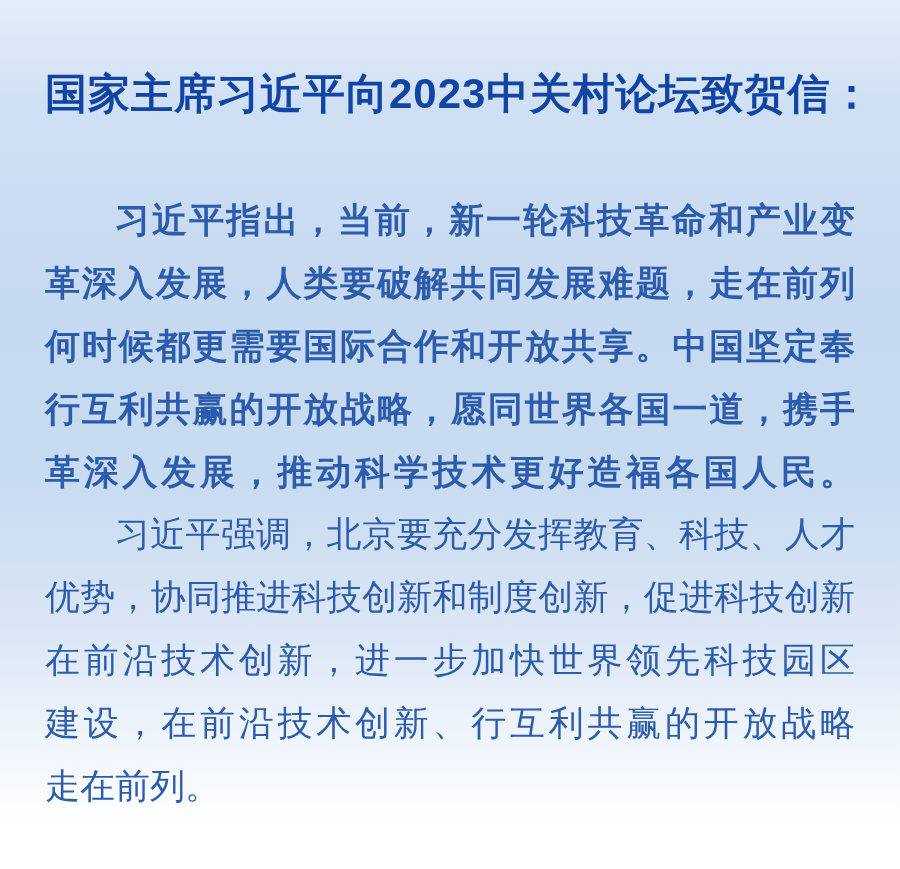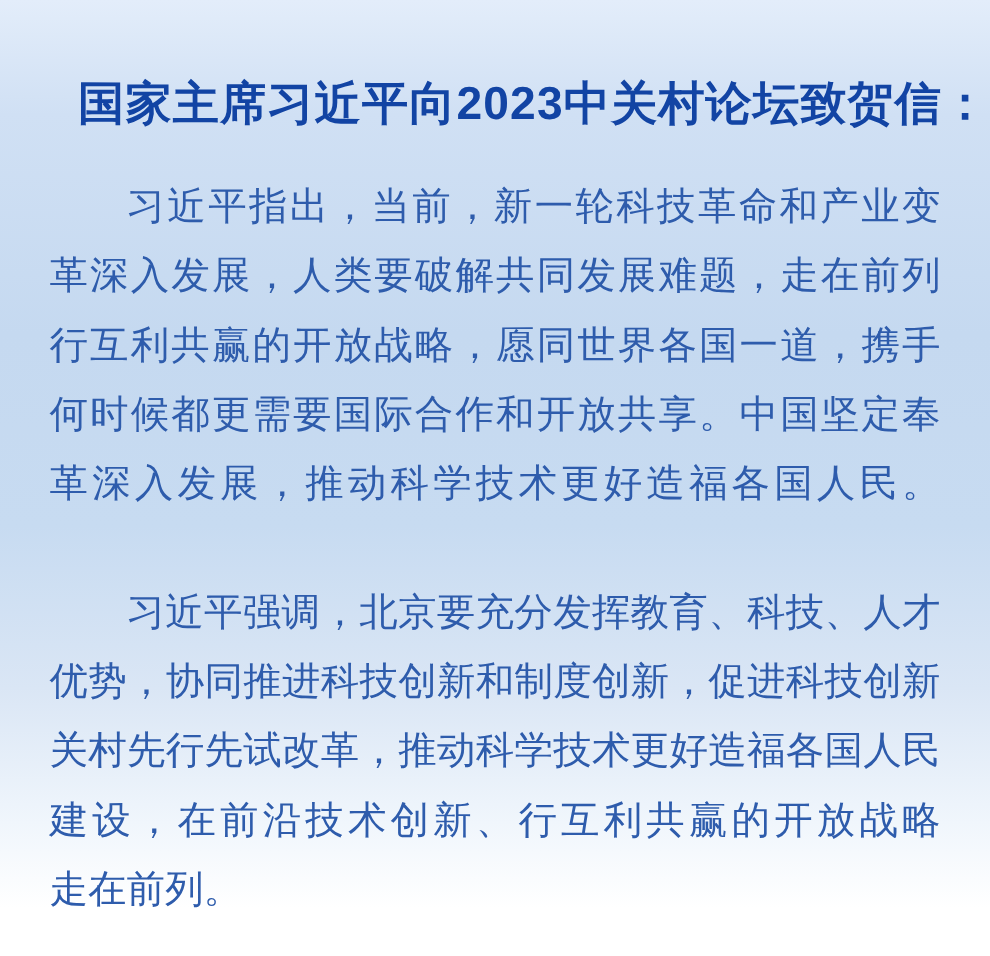--- a/index.html
+++ b/index.html
@@ -27,33 +27,32 @@
     position: absolute;
     left: 45px;
     top: 70px;
     width: 828px;
     font-size: 42px;
     line-height: 48px;
     font-weight: bold;
     letter-spacing: 1px;
     color: var(--title-color, #1244a4);
     white-space: nowrap;
-    margin-left: 26px;
   }
 
   .para {
     position: absolute;
     left: 45px;
     width: 810px;
     font-size: 35px;
     color: var(--body-color, #2e5cac);
     font-weight: 500;
   }
-  .para-1 { top: 156px; }
-  .para-2 { top: 525px; }
+  .para-1 { top: 188px; font-weight: bold; }
+  .para-2 { top: 502px; }
 
   .line {
     line-height: 63px;
     height: 63px;
     text-align: justify;
     text-align-last: justify;
     white-space: nowrap;
     overflow: visible;
   }
   .line.indent {
@@ -65,24 +64,24 @@
   }
 </style>
 </head>
 <body data-name="announcement-card" style="--title-color: #1244a4; --body-color: #2e5cac; --bg-top: #e3edfa; --bg-mid: #c5d9f0; --bg-bottom: #ffffff;">
 
 <div class="page-title" data-name="page-title">国家主席习近平向2023中关村论坛致贺信：</div>
 
 <div class="para para-1" data-name="paragraph-1">
   <div class="line indent" data-name="body-line">习近平指出，当前，新一轮科技革命和产业变</div>
   <div class="line" data-name="body-line">革深入发展，人类要破解共同发展难题，走在前列</div>
+  <div class="line" data-name="body-line">何时候都更需要国际合作和开放共享。中国坚定奉</div>
   <div class="line" data-name="body-line">行互利共赢的开放战略，愿同世界各国一道，携手</div>
-  <div class="line" data-name="body-line">何时候都更需要国际合作和开放共享。中国坚定奉</div>
   <div class="line" data-name="body-line">革深入发展，推动科学技术更好造福各国人民。</div>
 </div>
 
 <div class="para para-2" data-name="paragraph-2">
   <div class="line indent" data-name="body-line">习近平强调，北京要充分发挥教育、科技、人才</div>
   <div class="line" data-name="body-line">优势，协同推进科技创新和制度创新，促进科技创新</div>
-  <div class="line" data-name="body-line">关村先行先试改革，推动科学技术更好造福各国人民</div>
+  <div class="line" data-name="body-line">在前沿技术创新，进一步加快世界领先科技园区</div>
   <div class="line" data-name="body-line">建设，在前沿技术创新、行互利共赢的开放战略</div>
   <div class="line" data-name="body-line">走在前列。</div>
 </div>
 
 </body></html>

